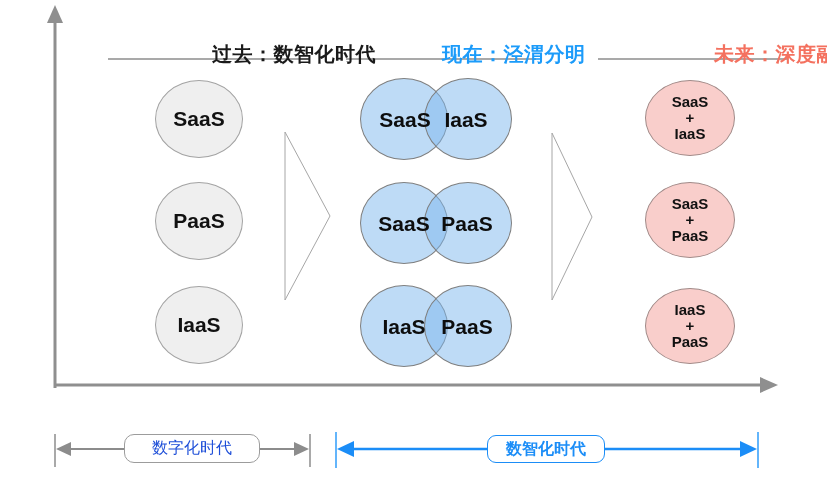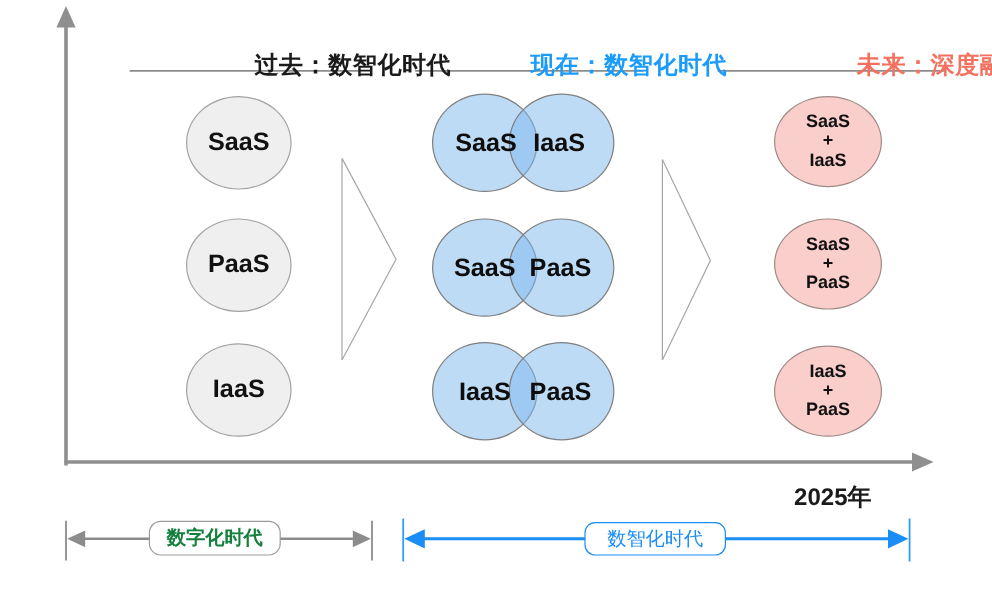--- a/index.html
+++ b/index.html
@@ -33,26 +33,26 @@
     display:flex;flex-direction:column;align-items:center;justify-content:center;
     box-sizing:border-box;text-align:center;
   }
   .pcircle span{font-size:15px;font-weight:bold;color:#111;line-height:16px;display:block;}
   .year{font-size:20px;font-weight:bold;color:#1a1a1a;white-space:nowrap;}
   .era-box{
     box-sizing:border-box;background:#ffffff;
     display:flex;align-items:center;justify-content:center;white-space:nowrap;
   }
   .era-gray{
-    width:110px;height:29px;border:1.5px solid #9C9C9C;border-radius:10px;
-    font-size:16px;font-weight:bold;color:#15803d;
+    width:136px;height:29px;border:1.5px solid #9C9C9C;border-radius:10px;
+    font-size:16px;font-weight:normal;color:#1d4ed8;
   }
   .era-blue{
     width:118px;height:28px;border:1.5px solid #1B8DF7;border-radius:9px;
-    font-size:16px;font-weight:normal;color:#1B8DF7;
+    font-size:16px;font-weight:bold;color:#1B8DF7;
   }
 </style>
 </head>
 <body>
 
 <div class="canvas">
 
   <svg class="layer" viewBox="0 0 827 498">
 
     <g>
@@ -83,21 +83,21 @@
     <g>
       <line x1="336" y1="432" x2="336" y2="468" stroke="#2F9CFA" stroke-width="1.5"></line>
       <line x1="758" y1="432" x2="758" y2="468" stroke="#2F9CFA" stroke-width="1.5"></line>
       <line x1="350" y1="449" x2="744" y2="449" stroke="#1B8DF7" stroke-width="2.5"></line>
       <polygon points="337,449 354,441 354,457" fill="#1B8DF7"></polygon>
       <polygon points="757,449 740,441 740,457" fill="#1B8DF7"></polygon>
     </g>
   </svg>
 
   <div class="abs hdr hdr-past" style="left:212px;top:41px">过去：数智化时代</div>
-  <div class="abs hdr hdr-present" style="left:442px;top:41px">现在：数智化时代</div>
+  <div class="abs hdr hdr-present" style="left:442px;top:41px">现在：泾渭分明</div>
   <div class="abs hdr hdr-future" style="left:714px;top:41px">未来：深度融合</div>
 
   <div class="abs gcircle" style="left:155px;top:80px">
     <span>SaaS</span>
   </div>
   <div class="abs gcircle" style="left:155px;top:182px">
     <span>PaaS</span>
   </div>
   <div class="abs gcircle" style="left:155px;top:286px">
     <span>IaaS</span>
@@ -127,21 +127,20 @@
     <span>SaaS</span>
     <span>+</span>
     <span>PaaS</span>
   </div>
   <div class="abs pcircle" style="left:645px;top:288px">
     <span>IaaS</span>
     <span>+</span>
     <span>PaaS</span>
   </div>
 
-  <div class="abs year center" style="left:694px;top:414px">2025年</div>
 
   <div class="abs era-box era-gray" style="left:124px;top:434px">
     <span>数字化时代</span>
   </div>
   <div class="abs era-box era-blue" style="left:487px;top:435px">
     <span>数智化时代</span>
   </div>
 
 </div>
 

